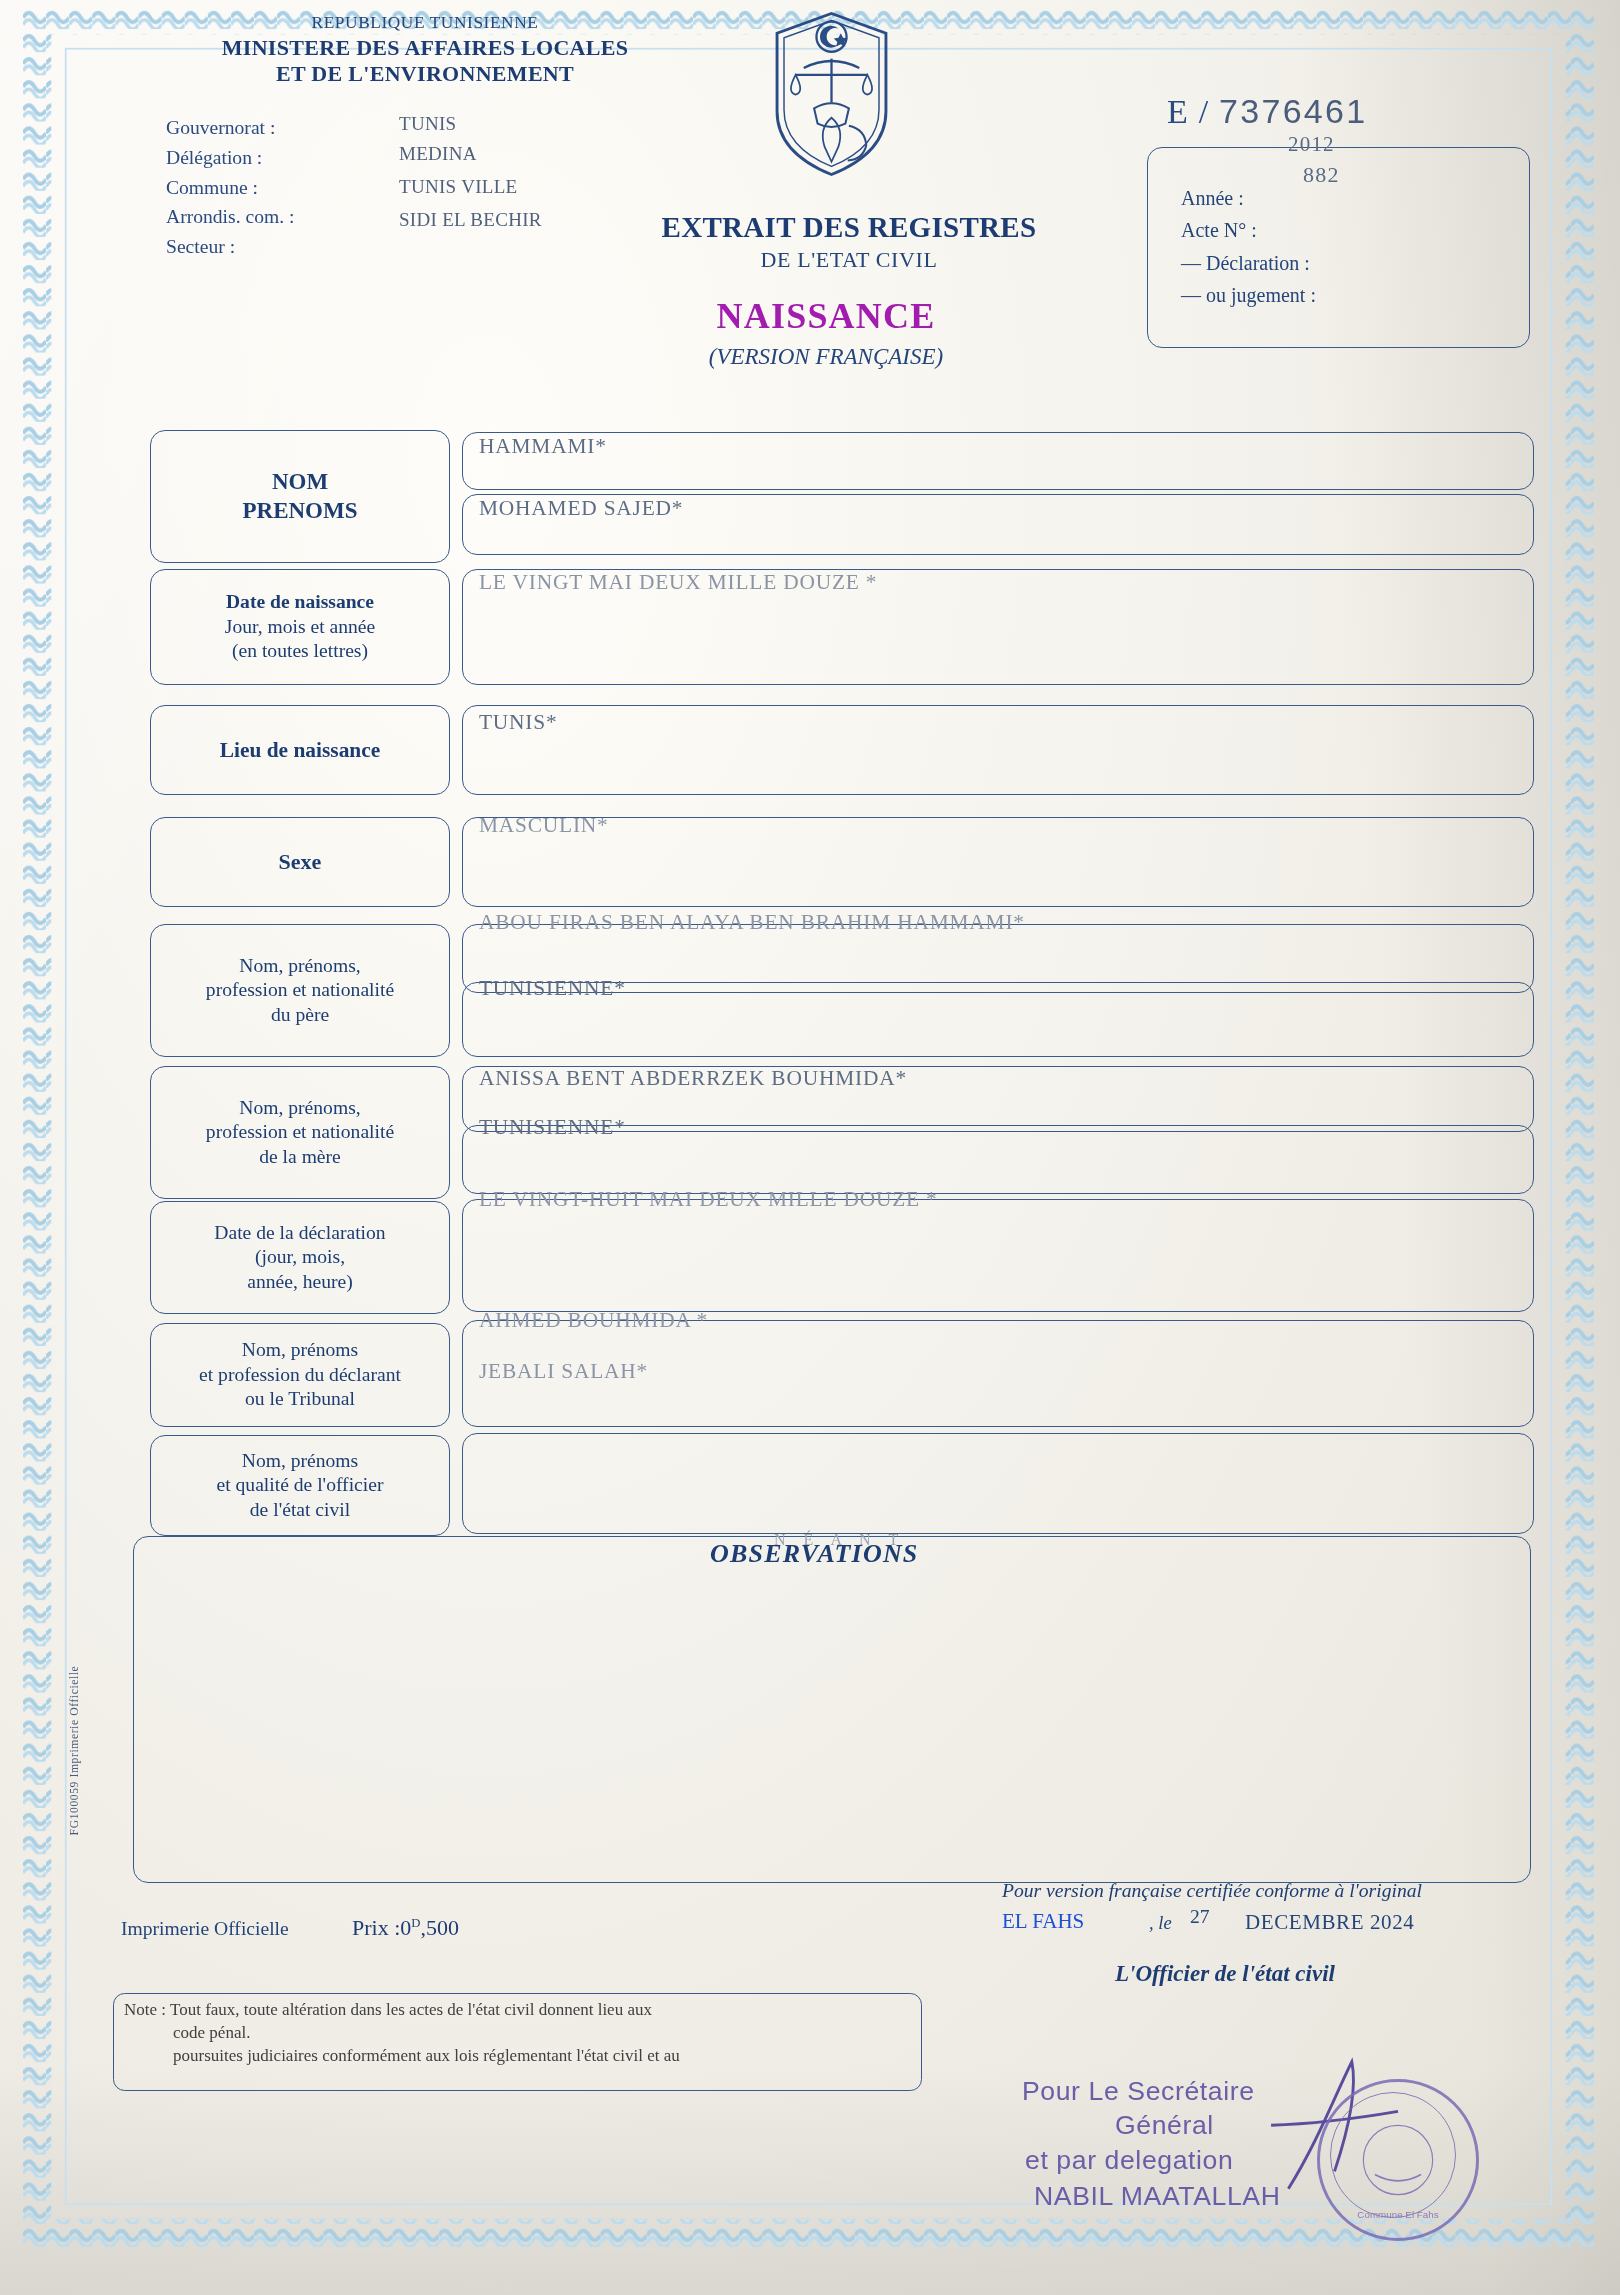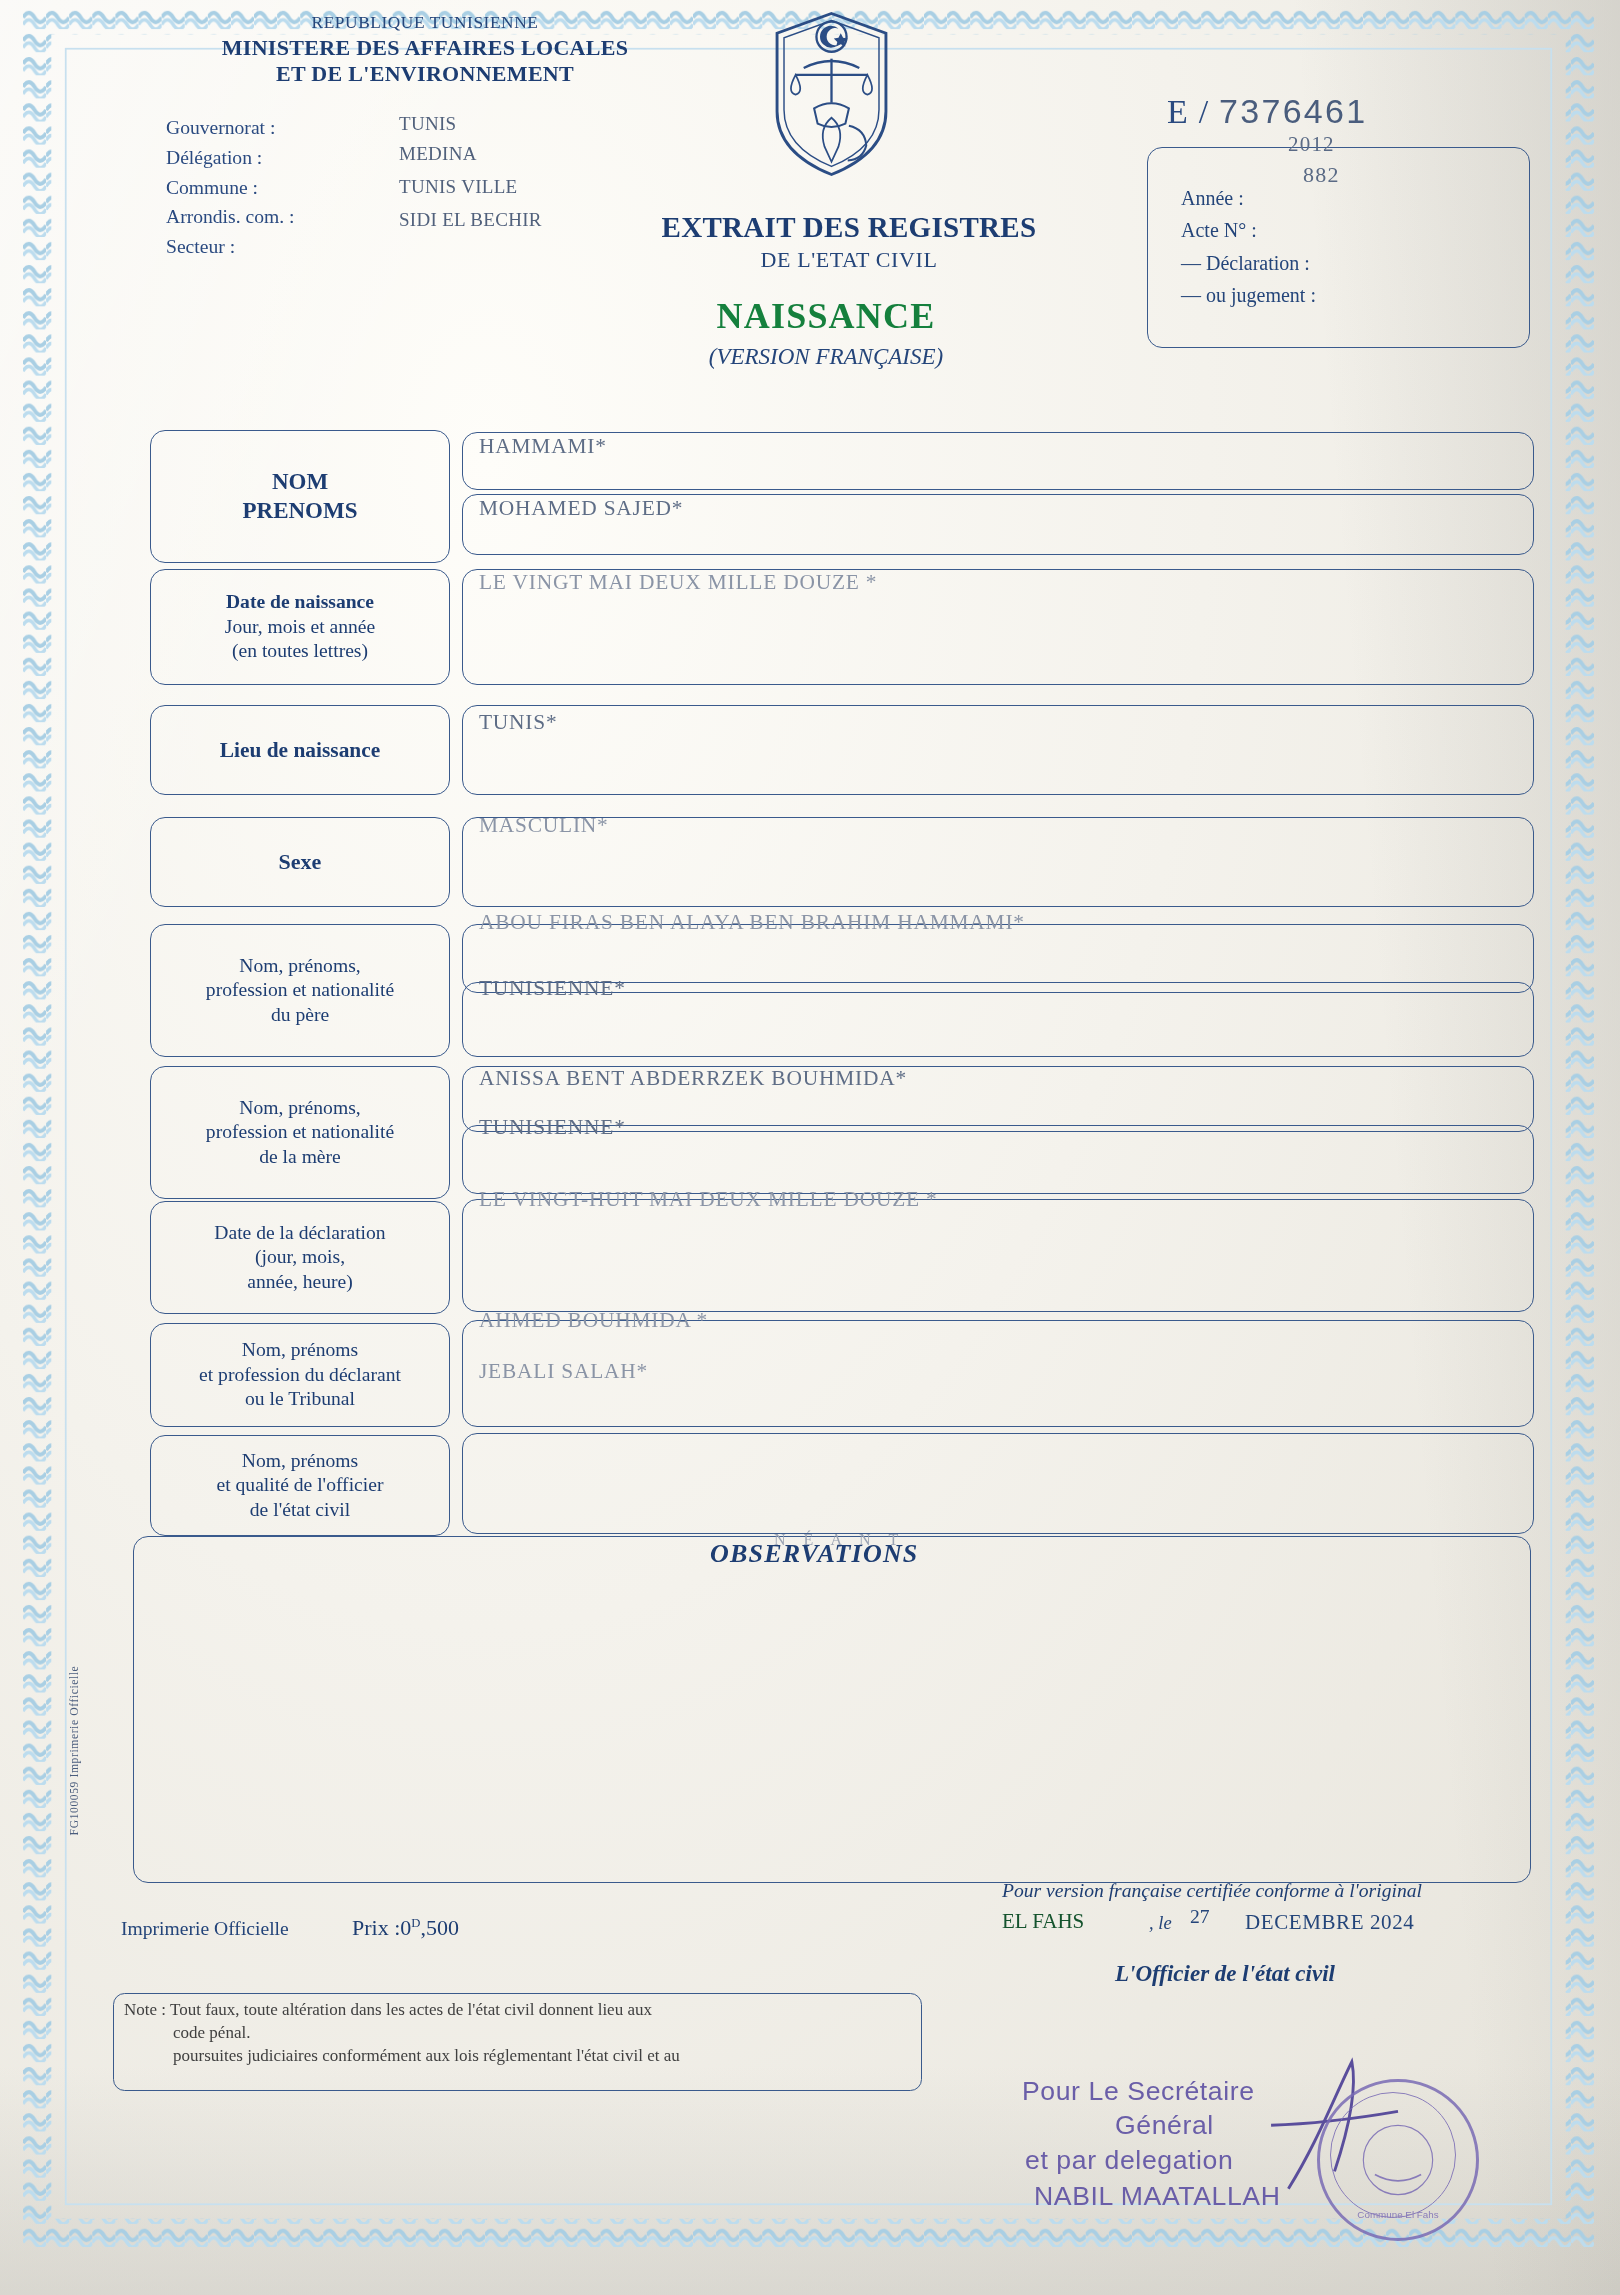--- a/index.html
+++ b/index.html
@@ -133,21 +133,21 @@
     letter-spacing: 0.6px;
   }
   .title-naissance {
     position: absolute;
     left: 566px;
     top: 295px;
     width: 520px;
     text-align: center;
     font-size: 36px;
     font-weight: bold;
-    color: #15803d;
+    color: #a21caf;
     letter-spacing: 1.2px;
   }
   .title-version {
     position: absolute;
     left: 566px;
     top: 344px;
     width: 520px;
     text-align: center;
     font-size: 23px;
     font-style: italic;
@@ -296,21 +296,21 @@
     top: 1880px;
     font-size: 19.6px;
     font-style: italic;
     color: #1d3d72;
   }
   .elfahs {
     position: absolute;
     left: 1002px;
     top: 1909px;
     font-size: 21px;
-    color: #14532d;
+    color: #1d4ed8;
   }
   .date-le {
     position: absolute;
     left: 1149px;
     top: 1913px;
     font-size: 18.5px;
     font-style: italic;
     color: #24457a;
   }
   .date-day {

